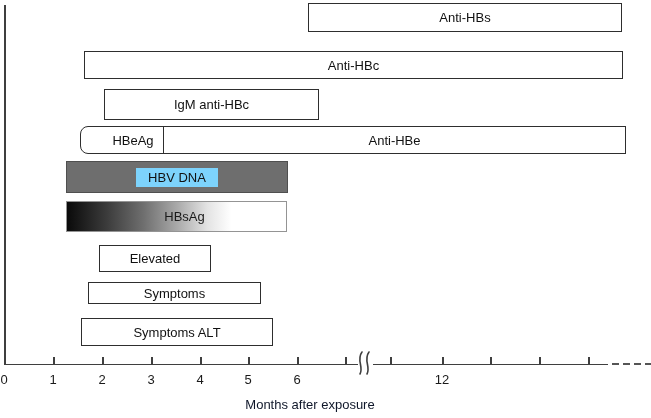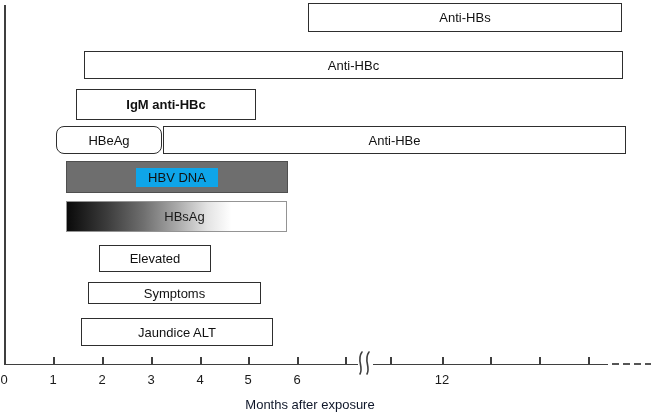--- a/index.html
+++ b/index.html
@@ -11,21 +11,21 @@
     position:absolute;box-sizing:border-box;
     border:1.5px solid #2e2e2e;background:#fff;
     display:flex;align-items:center;justify-content:center;
     font-size:13px;line-height:1;color:#111;white-space:nowrap;text-align:right;
   }
   .bar.solid{background:#6e6e6e;border-color:#4f4f4f;color:#111;}
   .bar.gradient{
     background:linear-gradient(90deg,#0a0a0a 0%,#3b3b3b 18%,#6f6f6f 35%,#a8a8a8 50%,#e3e3e3 64%,#ffffff 75%,#ffffff 100%);
     border-color:#949494;color:#1a1a1a;
   }
-  .label-box{background:#0ea5e9;padding:2px 12px;line-height:15px;}
+  .label-box{background:#7dd3fc;padding:2px 12px;line-height:15px;}
   .axis-line{position:absolute;background:#3f3f3f;}
   .axis-dashes{
     position:absolute;height:2px;
     background:repeating-linear-gradient(90deg,#555 0 7px,transparent 7px 11px);
   }
   .tick{position:absolute;width:1.5px;height:8px;background:#3f3f3f;}
   .tick-label{
     position:absolute;transform:translateX(-50%);
     font-size:13px;color:#1a1a1a;line-height:1;
   }
@@ -39,43 +39,43 @@
 <body>
 
 <div class="fig">
   <div id="bars-layer">
       <div class="bar" style="left: 308px; top: 3px; width: 314px; height: 29px;">
         <span>Anti-HBs</span>
       </div>
       <div class="bar" style="left: 84px; top: 51px; width: 539px; height: 28px;">
         <span>Anti-HBc</span>
       </div>
-      <div class="bar" style="left: 76px; top: 89px; width: 180px; height: 31px; font-weight: bold;">
+      <div class="bar" style="left: 104px; top: 89px; width: 215px; height: 31px;">
         <span>IgM anti-HBc</span>
       </div>
-      <div class="bar" style="left: 56px; top: 126px; width: 106px; height: 28px; border-radius: 8px;">
+      <div class="bar" style="left: 80px; top: 126px; width: 106px; height: 28px; border-radius: 8px;">
         <span>HBeAg</span>
       </div>
       <div class="bar" style="left: 163px; top: 126px; width: 463px; height: 28px;">
         <span>Anti-HBe</span>
       </div>
       <div class="bar solid" style="left: 66px; top: 161px; width: 222px; height: 32px;">
         <span class="label-box">HBV DNA</span>
       </div>
       <div class="bar gradient" style="left: 66px; top: 201px; width: 221px; height: 31px; padding-left: 16px;">
         <span>HBsAg</span>
       </div>
       <div class="bar" style="left: 99px; top: 245px; width: 112px; height: 27px;">
         <span>Elevated</span>
       </div>
       <div class="bar" style="left: 88px; top: 282px; width: 173px; height: 22px;">
         <span>Symptoms</span>
       </div>
       <div class="bar" style="left: 81px; top: 318px; width: 192px; height: 28px;">
-        <span>Jaundice ALT</span>
+        <span>Symptoms ALT</span>
       </div>
     </div>
 
   <div class="axis-line" style="left:4px;top:5px;width:1.5px;height:360px;"></div>
 
   <div class="axis-line" style="left:4px;top:363.5px;width:354px;height:1.5px;"></div>
 
   <div class="axis-line" style="left:373px;top:363.5px;width:235px;height:1.5px;"></div>
 
   <div class="axis-dashes" style="left:612px;top:363px;width:39px;"></div>

